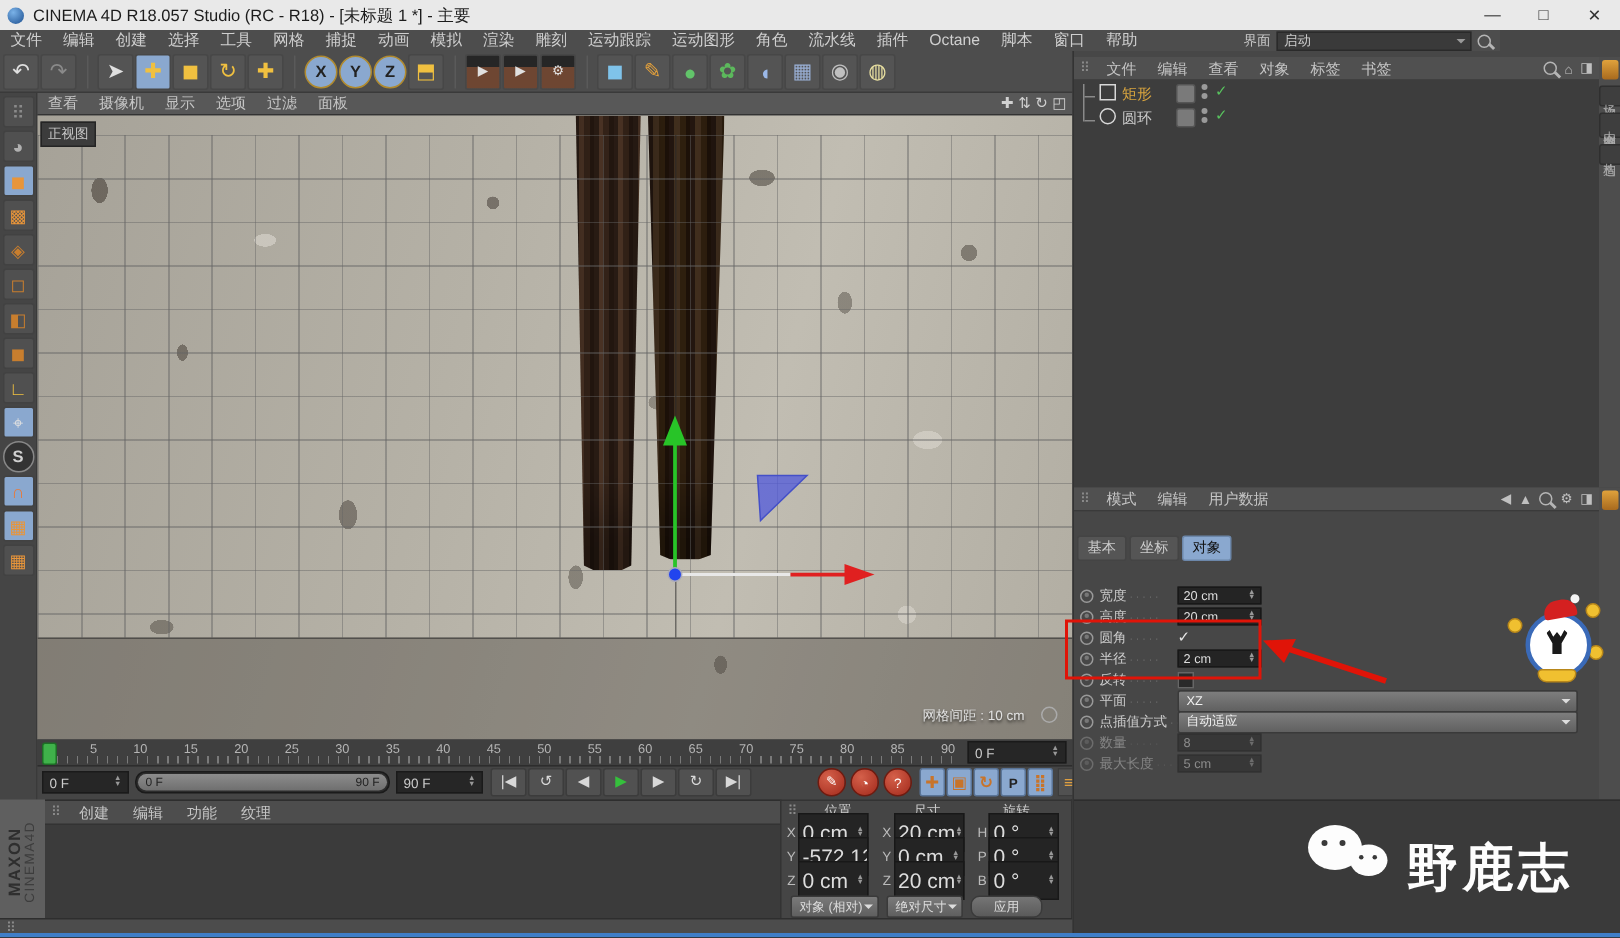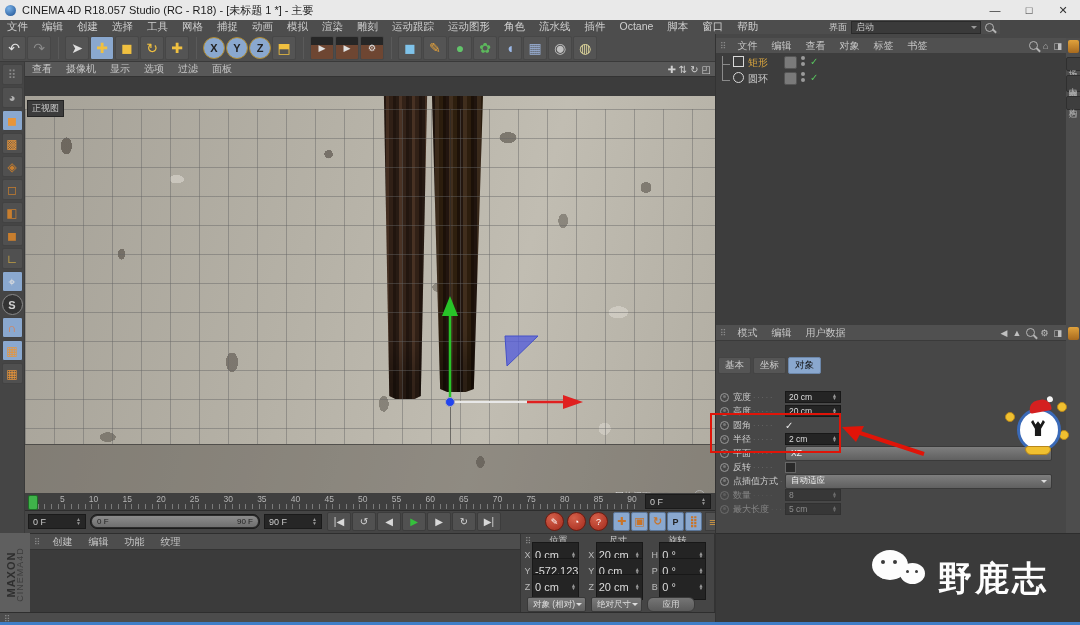--- a/index.html
+++ b/index.html
@@ -44,21 +44,21 @@
             display:flex;align-items:center;justify-content:center;font-size:12px;box-sizing:border-box;flex:none;}
   .dock-btn.scircle{border-radius:50%;background:#333;border:1.5px solid #888;font-weight:bold;font-size:11px;}
   
   #viewport{left:25px;top:62px;width:690px;height:431px;background:#3c3c3c;}
   #vp-menu{position:absolute;left:0;top:0;width:100%;height:15px;background:#585858;display:flex;
            align-items:center;font-size:10px;border-bottom:1px solid #333;box-sizing:border-box;}
   #vp-menu .mi{padding:0 7px;color:#c5c5c5;}
   #vp-nav{margin-left:auto;display:flex;gap:3px;padding-right:4px;}
   #vp-nav span{color:#d0d0d0;font-size:10px;}
   #vp-canvas{position:absolute;left:0;top:15px;width:690px;height:416px;overflow:hidden;
-             background:linear-gradient(105deg,#a6a298 0%,#b5b1a6 40%,#c1bdb2 68%,#b1ada2 100%);margin-top:19px;}
+             background:linear-gradient(105deg,#a6a298 0%,#b5b1a6 40%,#c1bdb2 68%,#b1ada2 100%);}
   #speckles{position:absolute;inset:0;background-image:
      radial-gradient(9px 14px at 6% 12%,rgba(62,54,46,.55) 60%,transparent 61%),
      radial-gradient(6px 9px at 14% 38%,rgba(62,54,46,.5) 60%,transparent 61%),
      radial-gradient(12px 7px at 22% 20%,rgba(220,216,208,.6) 60%,transparent 61%),
      radial-gradient(10px 16px at 30% 64%,rgba(58,50,44,.45) 60%,transparent 61%),
      radial-gradient(7px 7px at 44% 14%,rgba(58,50,44,.5) 60%,transparent 61%),
      radial-gradient(14px 9px at 70% 10%,rgba(60,54,46,.5) 60%,transparent 61%),
      radial-gradient(8px 12px at 78% 30%,rgba(60,54,46,.4) 60%,transparent 61%),
      radial-gradient(16px 10px at 86% 52%,rgba(222,218,210,.55) 60%,transparent 61%),
      radial-gradient(9px 9px at 90% 22%,rgba(56,50,42,.45) 60%,transparent 61%),
@@ -137,21 +137,21 @@
   .grip{color:#8a8a8a;font-size:9px;padding:0 4px;}
   
   #coords{left:520px;top:533px;width:195px;height:79px;background:#454545;border:1px solid #333;
           border-bottom:none;box-sizing:border-box;font-size:9px;}
   #coord-head{display:flex;align-items:center;height:13px;color:#ccc;}
   #coord-head .h{width:62px;text-align:left;padding-left:14px;box-sizing:border-box;}
   .crow{display:flex;align-items:center;height:16px;padding-left:2px;}
   .ccell{display:flex;align-items:center;width:64px;}
   .ccell .lbl{width:9px;color:#bbb;text-align:center;}
   .cfield{width:47px;height:12px;background:#242424;border:1px solid #181818;color:#ddd;
-          display:flex;align-items:center;padding:12px 2px;font-size:11px;box-sizing:border-box;white-space:nowrap;overflow:hidden;text-align:center;}
+          display:flex;align-items:center;padding:12px 2px;font-size:14px;box-sizing:border-box;white-space:nowrap;overflow:hidden;text-align:center;}
   #coord-foot{display:flex;align-items:center;gap:5px;margin-top:2px;padding-left:6px;}
   .cdrop{height:13px;background:linear-gradient(#7a7a7a,#5f5f5f);border:1px solid #3a3a3a;border-radius:2px;
          color:#ddd;font-size:8.5px;display:flex;align-items:center;padding:0 10px 0 5px;position:relative;}
   .cdrop::after{content:"";position:absolute;right:3px;top:5px;border:3px solid transparent;border-top-color:#ddd;}
   #apply-btn{width:46px;height:13px;background:linear-gradient(#757575,#5a5a5a);border:1px solid #3a3a3a;
              border-radius:6px;color:#ddd;font-size:8.5px;display:flex;align-items:center;justify-content:center;}
   #statusbar{left:0;top:612px;width:715px;height:11px;background:#4c4c4c;border-top:1px solid #2e2e2e;
              display:flex;align-items:center;}
   
   #right{left:715px;top:34px;width:365px;height:591px;background:#474747;border-left:1px solid #333;box-sizing:border-box;}
@@ -582,27 +582,27 @@
       <div class="arow">
         <span class="radio"></span>
         <span class="alabel">半径</span>
         <span class="afield">
             <span>2 cm</span>
             <span class="spin"></span>
           </span>
       </div>
       <div class="arow">
         <span class="radio"></span>
+        <span class="alabel">反转</span>
+        <span class="cbox"></span>
+      </div>
+      <div class="arow">
+        <span class="radio"></span>
         <span class="alabel">平面</span>
         <span class="adrop">XZ</span>
-      </div>
-      <div class="arow">
-        <span class="radio"></span>
-        <span class="alabel">反转</span>
-        <span class="cbox"></span>
       </div>
       <div class="arow">
         <span class="radio"></span>
         <span class="alabel">点插值方式</span>
         <span class="adrop">自动适应</span>
       </div>
       <div class="arow disabled">
         <span class="radio"></span>
         <span class="alabel">数量</span>
         <span class="afield">

